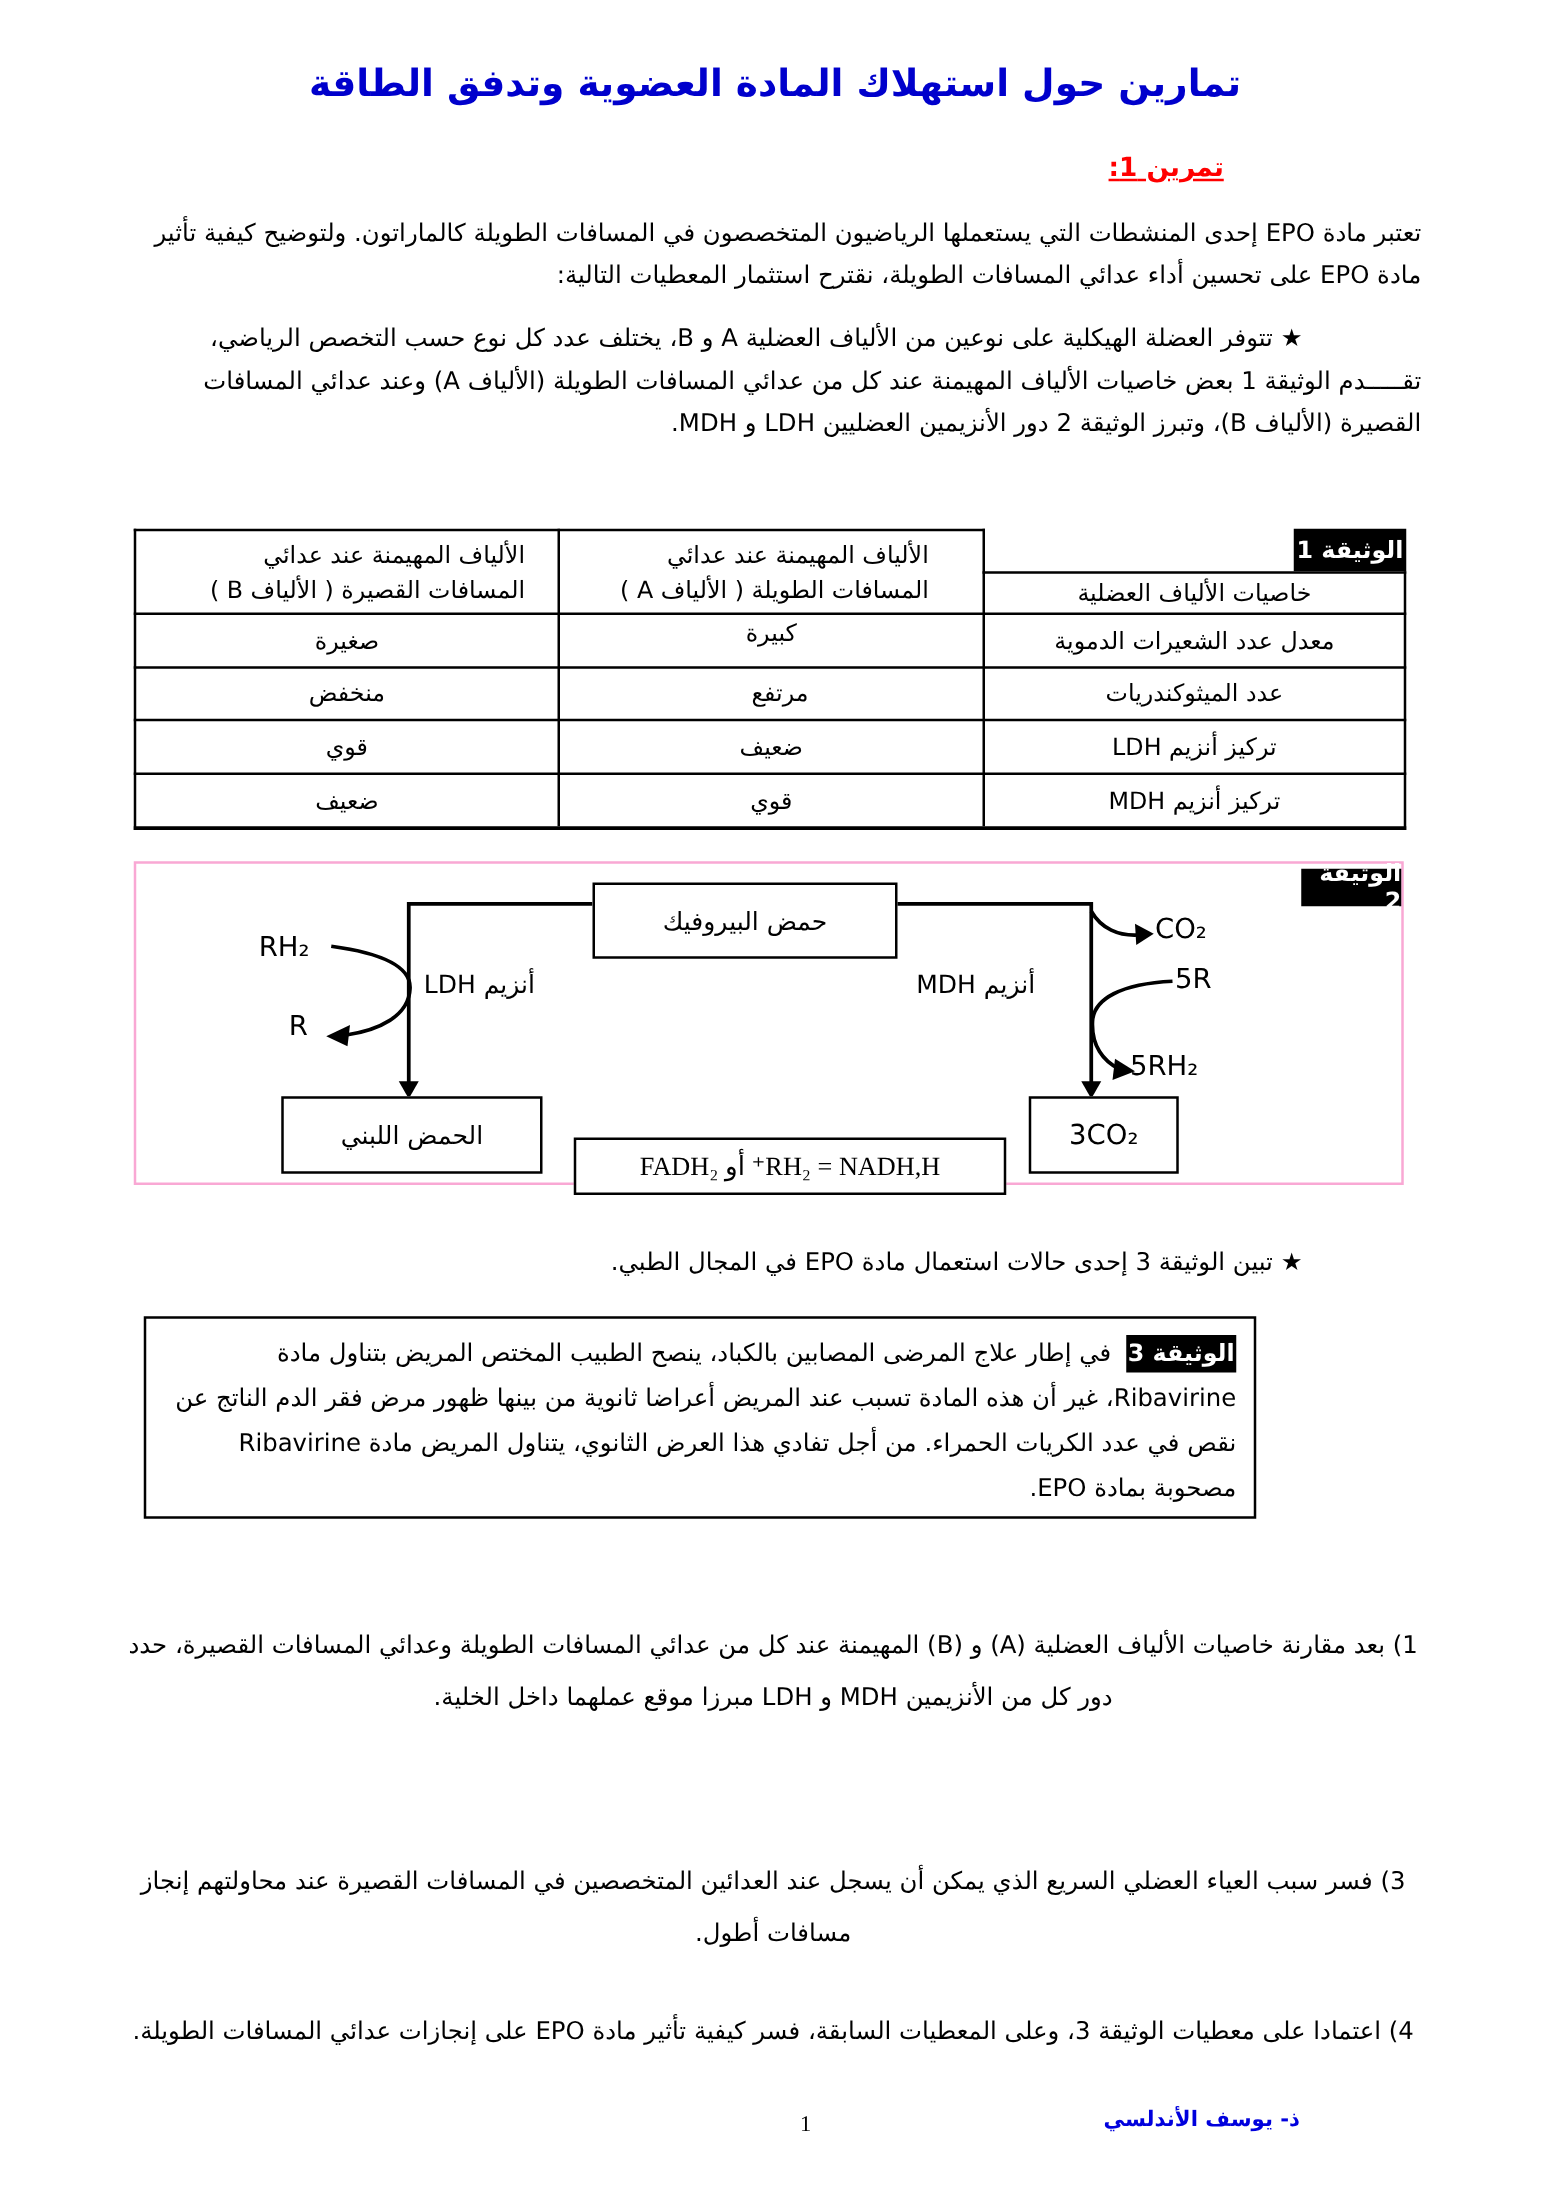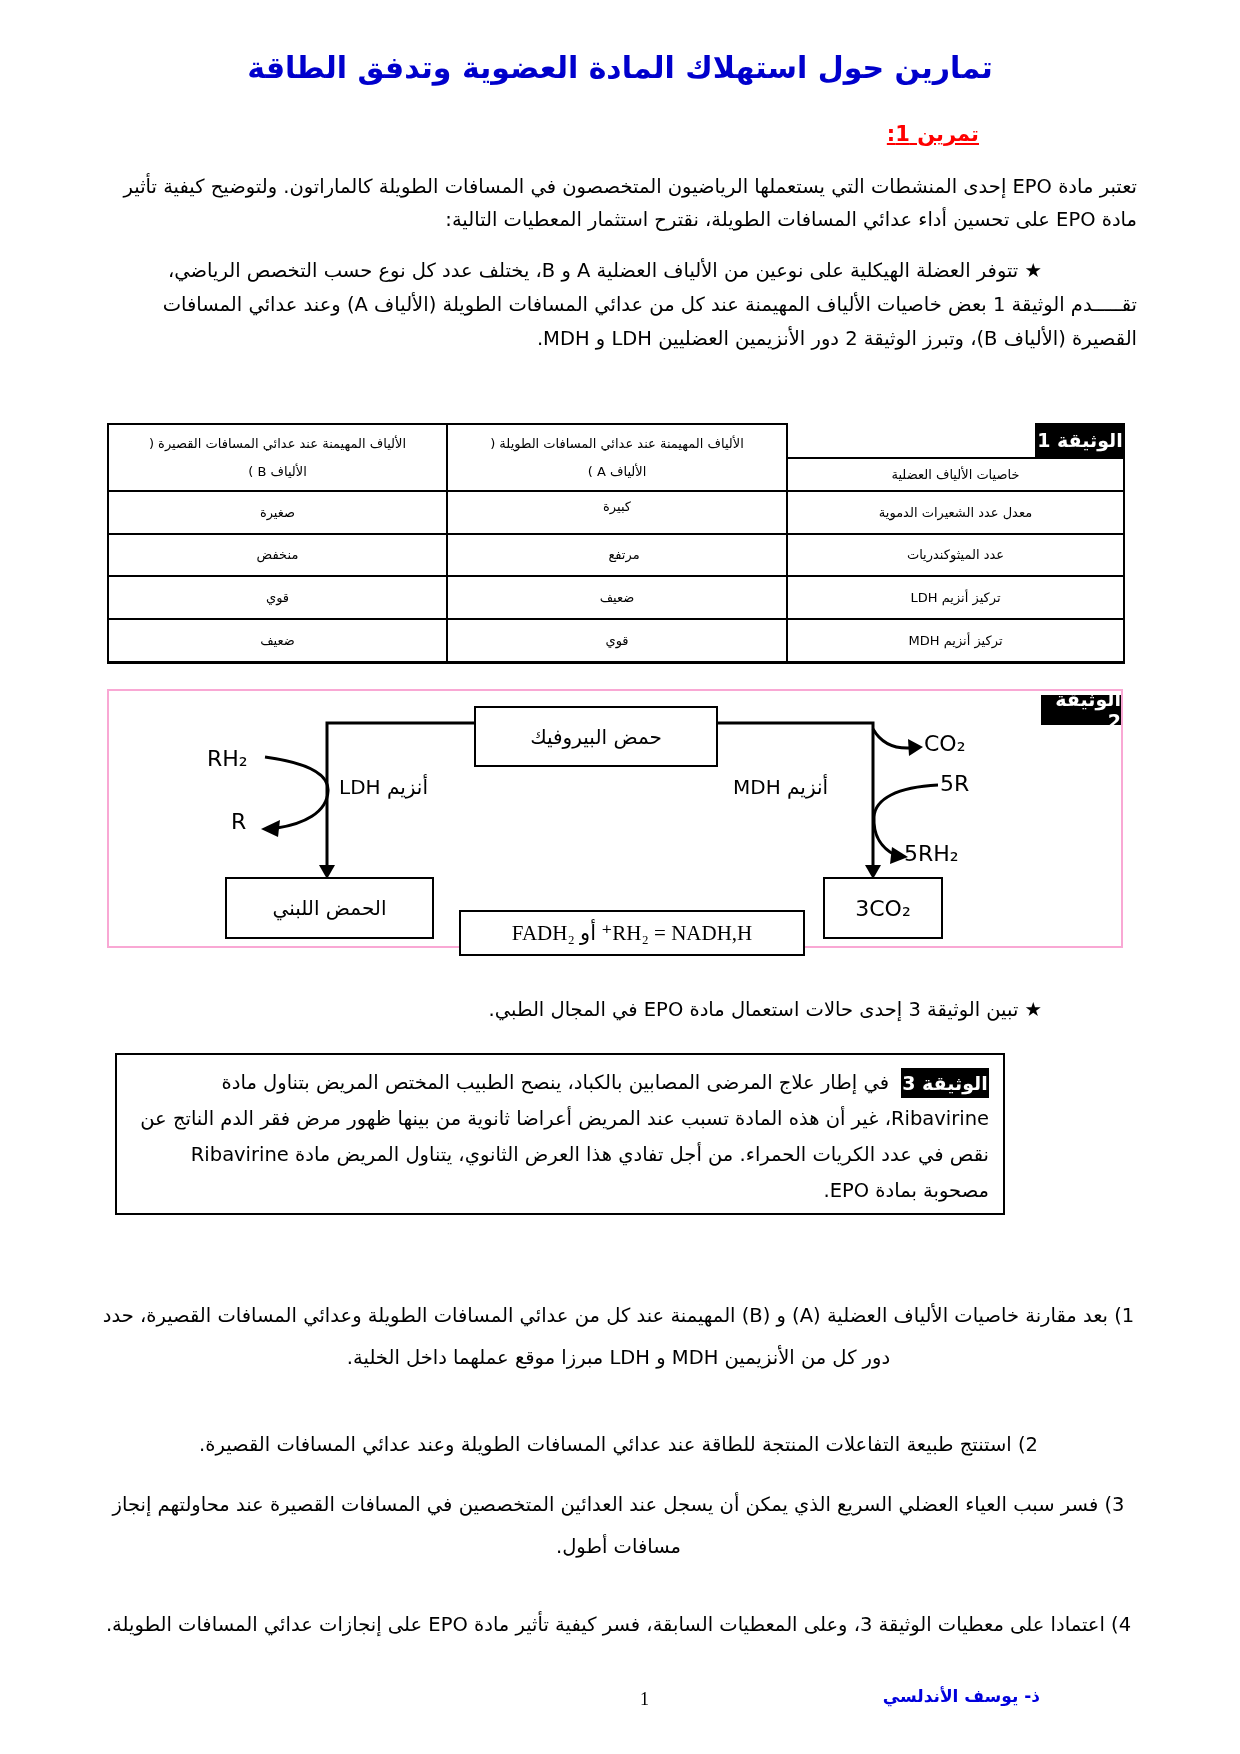--- a/index.html
+++ b/index.html
@@ -22,21 +22,21 @@
   .bullet2{top:995px;line-height:30px;text-indent:95px;}
   .q{line-height:42px;text-align:center;}
   .q1{top:1295px;} .q2{top:1424px;} .q3{top:1484px;} .q4{top:1604px;}
   .black-label{
     background:#000;color:#fff;font-weight:bold;font-size:19px;
     display:flex;align-items:center;justify-content:center;
   }
   .line{position:absolute;background:#000;}
   .cell{
     position:absolute;display:flex;align-items:center;justify-content:center;
-    text-align:center;font-size:13px;line-height:28px;
+    text-align:right;font-size:19px;line-height:28px;
   }
   .hdrpad{padding:0 26px;}
   .tablewrap{left:107px;top:423px;width:1018px;height:241px;}
   .figwrap{left:107px;top:689px;width:1016px;height:259px;border:2px solid #f9a8d4;box-sizing:border-box;}
   .box{
     position:absolute;border:2px solid #000;background:#fff;
     display:flex;align-items:center;justify-content:center;text-align:center;
   }
   .figtext{position:absolute;font-size:20px;white-space:nowrap;}
   .latin{direction:ltr;font-size:22px;}
@@ -77,21 +77,21 @@
     <div class="line" style="left:0;top:195px;width:1018px;height:2px"></div>
     <div class="line" style="left:0;top:238px;width:1018px;height:3px"></div>
     <div class="line" style="left:0;top:0;width:2px;height:241px"></div>
     <div class="line" style="left:339px;top:0;width:2px;height:238px"></div>
     <div class="line" style="left:679px;top:0;width:2px;height:238px"></div>
     <div class="line" style="left:1016px;top:34px;width:2px;height:207px"></div>
 
     <div class="black-label abs" style="left:928px;top:0;width:90px;height:34px">الوثيقة 1</div>
 
     <div class="cell hdrpad" style="left:2px;top:2px;width:337px;height:65px;box-sizing:border-box">الألياف المهيمنة عند عدائي المسافات القصيرة ( الألياف B )</div>
-    <div class="cell hdrpad" style="left:341px;top:2px;width:338px;height:65px;box-sizing:border-box">الألياف المهيمنة عند عدائي المسافات الطويلة ( الألياف A )</div>
+    <div class="cell hdrpad" style="left:324px;top:2px;width:338px;height:65px;box-sizing:border-box">الألياف المهيمنة عند عدائي المسافات الطويلة ( الألياف A )</div>
     <div class="cell" style="left:681px;top:36px;width:335px;height:31px">خاصيات الألياف العضلية</div>
 
     <div class="cell" style="left:681px;top:69px;width:335px;height:41px">معدل عدد الشعيرات الدموية</div>
     <div class="cell" style="left:341px;top:69px;width:338px;height:30px">كبيرة</div>
     <div class="cell" style="left:2px;top:69px;width:337px;height:41px">صغيرة</div>
 
     <div class="cell" style="left:681px;top:112px;width:335px;height:40px">عدد الميثوكندريات</div>
     <div class="cell" style="left:341px;top:112px;width:352px;height:40px">مرتفع</div>
     <div class="cell" style="left:2px;top:112px;width:337px;height:40px">منخفض</div>
 
@@ -145,20 +145,19 @@
   </div>
 
   <div class="abs para bullet2"><span>★</span>&nbsp;<span>تبين الوثيقة 3 إحدى حالات استعمال مادة EPO في المجال الطبي.</span></div>
 
   <div class="abs doc3box">
     <div class="black-label doc3label">الوثيقة 3</div>
     <div class="doc3text">في إطار علاج المرضى المصابين بالكباد، ينصح الطبيب المختص المريض بتناول مادة Ribavirine، غير أن هذه المادة تسبب عند المريض أعراضا ثانوية من بينها ظهور مرض فقر الدم الناتج عن نقص في عدد الكريات الحمراء. من أجل تفادي هذا العرض الثانوي، يتناول المريض مادة Ribavirine مصحوبة بمادة EPO.</div>
   </div>
 
   <div class="abs para q q1">1) بعد مقارنة خاصيات الألياف العضلية (A) و (B) المهيمنة عند كل من عدائي المسافات الطويلة وعدائي المسافات القصيرة، حدد دور كل من الأنزيمين MDH و LDH مبرزا موقع عملهما داخل الخلية.</div>
-  <div class="abs para q q2">2) استنتج طبيعة التفاعلات المنتجة للطاقة عند عدائي المسافات الطويلة وعند عدائي المسافات القصيرة.</div>
   <div class="abs para q q3">3) فسر سبب العياء العضلي السريع الذي يمكن أن يسجل عند العدائين المتخصصين في المسافات القصيرة عند محاولتهم إنجاز مسافات أطول.</div>
   <div class="abs para q q4">4) اعتمادا على معطيات الوثيقة 3، وعلى المعطيات السابقة، فسر كيفية تأثير مادة EPO على إنجازات عدائي المسافات الطويلة.</div>
 
   <div class="abs footer-num">1</div>
   <div class="abs footer-author">ذ- يوسف الأندلسي</div>
 
 </div>
 
 </body></html>

